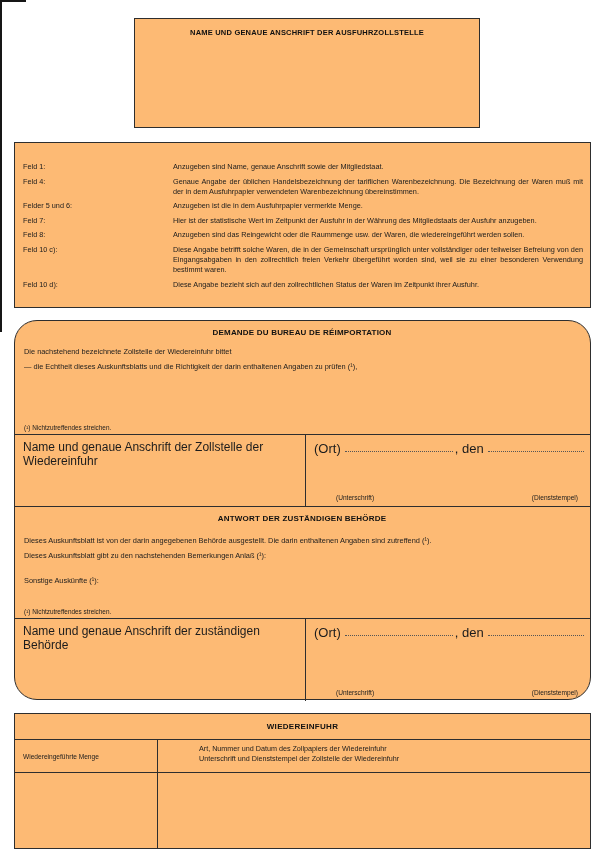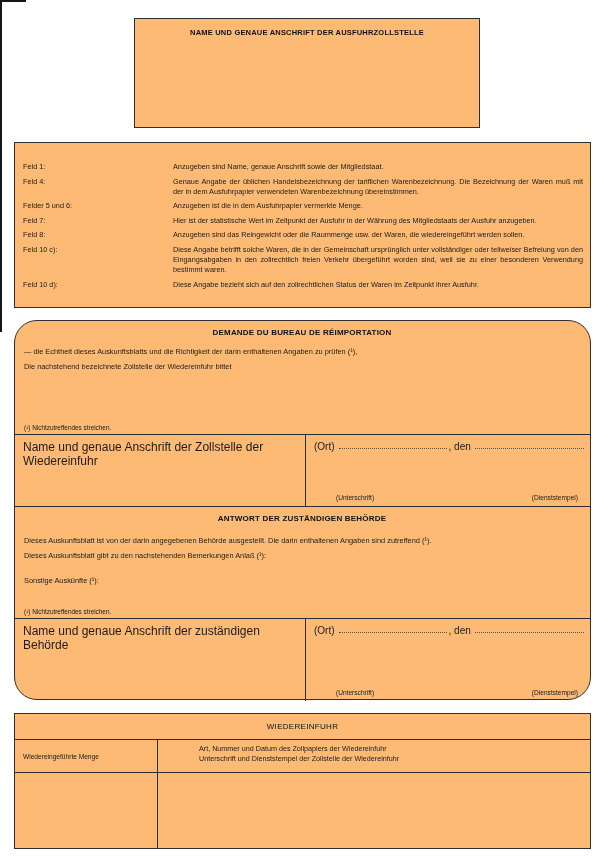--- a/index.html
+++ b/index.html
@@ -40,29 +40,29 @@
   .body-line{font-size:7.4px;line-height:1.3;color:#1c1c1c;margin-bottom:5.5px;}
   .mb-lg{margin-bottom:15px;}
   .footnote{position:absolute;left:9px;bottom:3px;font-size:6.4px;color:#1c1c1c;}
 
   
   .name-row{display:flex;border-top:1px solid #2e2e2e;box-sizing:border-box;}
   .name-row-1{height:72px;}
   .name-row-2{height:83px;}
   .name-cell{width:291px;box-sizing:border-box;border-right:1px solid #2e2e2e;padding:5px 8px 0 8px;font-size:12px;color:#1c1c1c;}
   .ort-cell{flex:1;position:relative;box-sizing:border-box;padding:6px 6px 0 8px;}
-  .ort-line{display:flex;align-items:flex-start;font-size:10px;color:#1c1c1c;}
+  .ort-line{display:flex;align-items:center;font-size:13px;color:#1c1c1c;}
   .dots{border-bottom:1px dotted #555;height:7px;display:inline-block;}
   .dots-short{width:108px;margin:0 2px 1px 4px;}
   .dots-long{flex:1;margin:0 0 1px 4px;}
   .sig-line{position:absolute;left:0;right:0;bottom:5px;display:flex;justify-content:space-between;padding:0 12px 0 30px;font-size:6.6px;color:#1c1c1c;}
 
   
   .wieder-box{left:14px;top:713px;width:577px;height:136px;display:flex;flex-direction:column;}
-  .wieder-header{height:26px;border-bottom:1px solid #2e2e2e;display:flex;align-items:center;justify-content:center;font-size:8px;font-weight:normal;color:#111;letter-spacing:.3px;box-sizing:border-box;text-align:center;}
+  .wieder-header{height:26px;border-bottom:1px solid #2e2e2e;display:flex;align-items:center;justify-content:center;font-size:8px;font-weight:bold;color:#111;letter-spacing:.3px;box-sizing:border-box;text-align:center;}
   .wieder-labels{height:33px;border-bottom:1px solid #2e2e2e;display:flex;box-sizing:border-box;gap:31px;}
   .wieder-body{flex:1;display:flex;}
   .w-col1{width:143px;box-sizing:border-box;border-right:1px solid #2e2e2e;}
   .w-col2{flex:1;box-sizing:border-box;}
   .wieder-labels .w-col1{display:flex;align-items:center;padding-left:8px;font-size:6.6px;color:#1c1c1c;}
   .wieder-labels .w-col2{padding:4px 8px 0 10px;font-size:7.2px;line-height:1.45;color:#1c1c1c;}
 </style>
 </head>
 <body>
 
@@ -103,22 +103,22 @@
     <div class="instr-row">
       <div class="instr-label">Feld 10 d):</div>
       <div class="instr-text">Diese Angabe bezieht sich auf den zollrechtlichen Status der Waren im Zeitpunkt ihrer Ausfuhr.</div>
     </div>
   </div>
 
   <div class="box main-box">
 
     <div class="sec sec-demande">
       <div class="sec-title">DEMANDE DU BUREAU DE RÉIMPORTATION</div>
+      <div class="body-line">Die nachstehend bezeichnete Zollstelle der Wiedereinfuhr bittet</div>
       <div class="body-line">— die Echtheit dieses Auskunftsblatts und die Richtigkeit der darin enthaltenen Angaben zu prüfen (¹),</div>
-      <div class="body-line">Die nachstehend bezeichnete Zollstelle der Wiedereinfuhr bittet</div>
       <div class="footnote">(¹) Nichtzutreffendes streichen.</div>
     </div>
 
     <div class="name-row name-row-1">
       <div class="name-cell">Name und genaue Anschrift der Zollstelle der Wiedereinfuhr</div>
       <div class="ort-cell">
         <div class="ort-line">
           <span>(Ort)</span>
           <span class="dots dots-short"></span>
           <span>, den</span>

